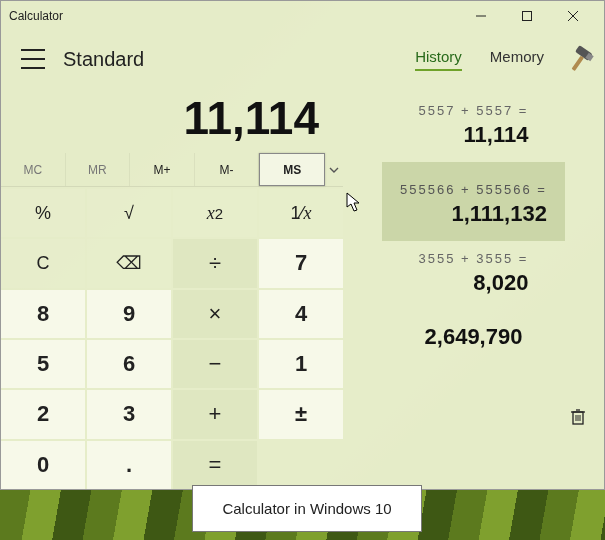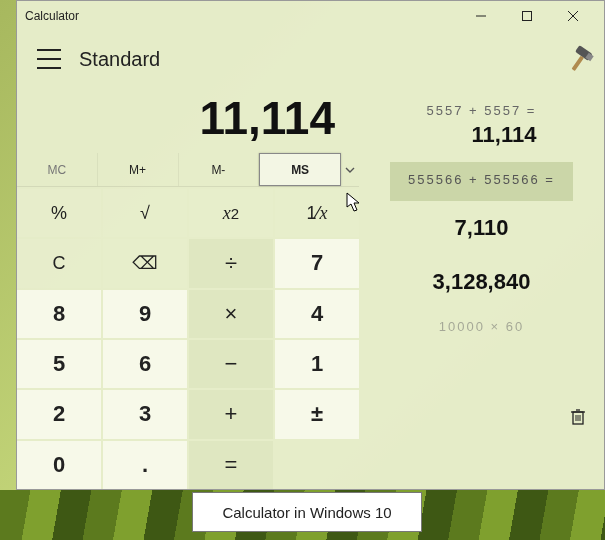--- a/index.html
+++ b/index.html
@@ -1,17 +1,17 @@
 <!DOCTYPE html>
 <html><head>
 <meta charset="utf-8">
 <style>
   * { box-sizing: border-box; margin: 0; padding: 0; font-family: "Segoe UI", Arial, sans-serif; }
   body { width: 605px; height: 540px; background: linear-gradient(135deg, #a7b85e 0%, #c4d67a 50%, #a7b85e 100%); position: relative; overflow: hidden; }
-  .window { position: absolute; top: 0; left: 0; right: 0; bottom: 50px; background: rgba(232, 238, 205, 0.95); border: 1px solid #999; display: flex; flex-direction: column; margin-left: 16px; }
+  .window { position: absolute; top: 0; left: 0; right: 0; bottom: 50px; background: rgba(232, 238, 205, 0.95); border: 1px solid #999; display: flex; flex-direction: column; }
   .titlebar { height: 30px; display: flex; align-items: center; padding: 0 8px; font-size: 12px; color: #222; }
   .titlebar .title { flex: 1; }
   .winbtn { width: 46px; height: 30px; display: flex; align-items: center; justify-content: center; font-size: 14px; color: #222; cursor: default; }
   .winbtn svg { display:block; }
   .topbar { height: 56px; display: flex; align-items: center; padding: 0 4px 0 20px; }
   .hamburger { width: 24px; height: 20px; margin-right: 18px; display: flex; flex-direction: column; justify-content: space-between; }
   .hamburger div { height: 2px; background: #222; }
   .mode { font-size: 20px; color: #222; flex: 1; }
   .tabs { display: flex; gap: 28px; margin-right: 20px; }
   .tab { font-size: 15px; color: #333; padding-bottom: 4px; border-bottom: 2px solid transparent; }
@@ -27,25 +27,25 @@
   .memrow .chev { width: 18px; display:flex; align-items:center; justify-content:center; color:#555;}
   .grid { flex: 1; display: grid; grid-template-columns: repeat(4, 1fr); grid-template-rows: repeat(6, 1fr); gap: 2px; padding: 2px 0 0 0; }
   .key { display: flex; align-items: center; justify-content: center; font-size: 18px; color:#222; }
   .key.func { background: rgba(232, 238, 205, 0.6); }
   .key.op { background: rgba(220, 228, 190, 0.7); font-size: 22px; }
   .key.num { background: rgba(248, 250, 235, 0.95); font-size: 22px; font-weight: 600; }
   .right { flex: 1; display: flex; flex-direction: column; padding: 6px 18px 0 18px; overflow: hidden; align-items: center; }
   .hist { text-align: right; padding: 10px 0 14px; }
   .hist .expr { font-size: 13px; color: #666; letter-spacing: 2px; }
   .hist .res { font-size: 22px; font-weight: 700; color: #111; margin-top: 4px; }
-  .hist.hover { background: rgba(180,195,140,0.55); margin: 0 -18px; padding: 10px 18px 14px; }
+  .hist.hover { background: rgba(180,195,140,0.55); margin: 0 -18px; padding: 20px 18px 14px; }
   .hist.hover .expr { color: #555; }
   .trash { position: absolute; right: 18px; bottom: 58px; font-size: 18px; color: #222; }
   .cursor { position: absolute; left: 346px; top: 192px; pointer-events:none; }
-  .caption { position: absolute; left: 192px; bottom: 8px; width: 230px; height: 40px; background: #fff; border: 1px solid #777; display:flex; align-items:center; justify-content:center; font-size: 15px; color:#222; }
+  .caption { position: absolute; left: 192px; bottom: 8px; width: 230px; height: 47px; background: #fff; border: 1px solid #777; display:flex; align-items:center; justify-content:center; font-size: 15px; color:#222; }
   .bg-stripes { position: absolute; bottom: 0; left: 0; right: 0; height: 50px; background: repeating-linear-gradient(100deg, #5c7a1e 0 30px, #7fa02e 30px 60px, #3e5814 60px 90px); z-index:-1;}
   .italic { font-style: italic; font-family: "Times New Roman", serif; }
 </style>
 </head>
 <body>
 
 <div class="bg-stripes"></div>
 
 <div class="window">
 
@@ -69,37 +69,42 @@
     </div>
   </div>
 
   <div class="topbar">
     <div class="hamburger">
         <div></div>
         <div></div>
         <div></div>
       </div>
     <div class="mode">Standard</div>
+    <div class="tabs">
+      <div class="tab active">History</div>
+      <div class="tab">Memory</div>
+    </div>
     <div class="hammer">
       <svg viewBox="0 0 36 36">
           <g transform="rotate(35 18 18)">
             <rect x="8" y="8" width="16" height="8" rx="2" fill="#555"></rect>
             <rect x="20" y="9" width="6" height="6" fill="#888"></rect>
             <rect x="15" y="16" width="4" height="16" rx="1" fill="#b08b4f"></rect>
           </g>
         </svg>
     </div>
   </div>
 
   <div class="body">
     <div class="left">
       <div class="display">11,114</div>
 
       <div class="memrow">
         <div class="mbtn">MC</div>
+        <div class="mbtn">MR</div>
         <div class="mbtn on">M+</div>
         <div class="mbtn on">M-</div>
         <div class="mbtn on last">MS</div>
         <div class="chev">
           <svg width="10" height="8">
               <polyline points="1,2 5,6 9,2" fill="none" stroke="#555" stroke-width="1.4"></polyline>
             </svg>
         </div>
       </div>
 
@@ -142,29 +147,28 @@
       </div>
     </div>
 
     <div class="right">
       <div class="hist">
         <div class="expr">5557   +   5557 =</div>
         <div class="res">11,114</div>
       </div>
       <div class="hist hover">
         <div class="expr">555566   +   555566 =</div>
+        <div class="res">1,111,132</div>
       </div>
       <div class="hist">
-        <div class="res">7,110</div>
+        <div class="expr">3555   +   3555 =</div>
+        <div class="res">8,020</div>
       </div>
       <div class="hist">
-        <div class="res">3,128,840</div>
-      </div>
-      <div class="hist" style="opacity:.5">
-        <div class="expr">10000   ×   60</div>
+        <div class="res">2,649,790</div>
       </div>
     </div>
   </div>
 
   <div class="trash">
     <svg width="16" height="18">
         <rect x="3" y="4" width="10" height="12" fill="none" stroke="#222" stroke-width="1.3"></rect>
         <line x1="1" y1="4" x2="15" y2="4" stroke="#222" stroke-width="1.3"></line>
         <line x1="6" y1="2" x2="10" y2="2" stroke="#222" stroke-width="1.3"></line>
         <line x1="6" y1="7" x2="6" y2="13" stroke="#222"></line>

